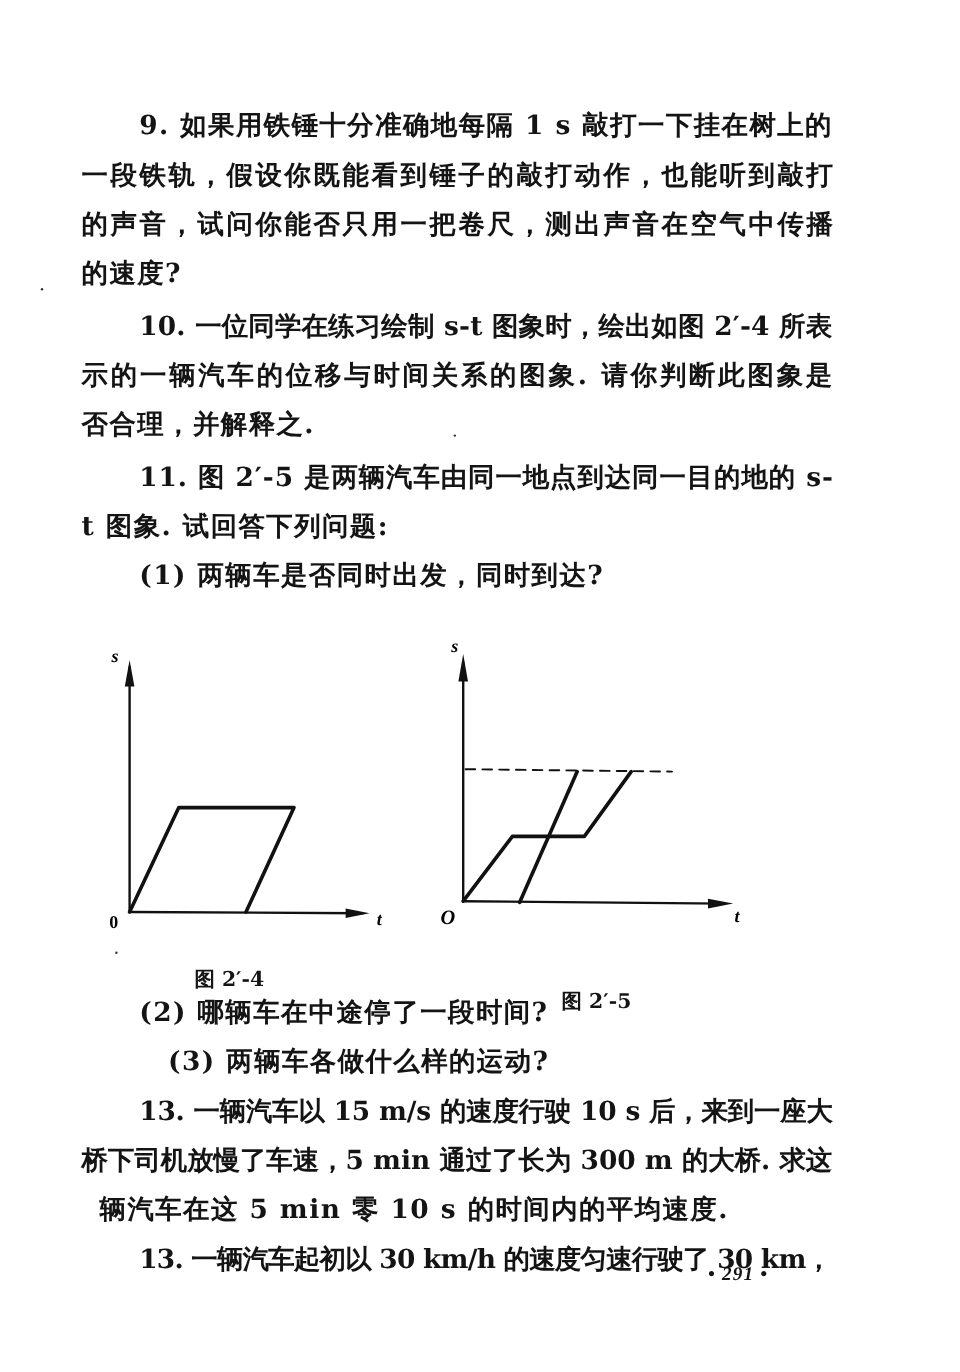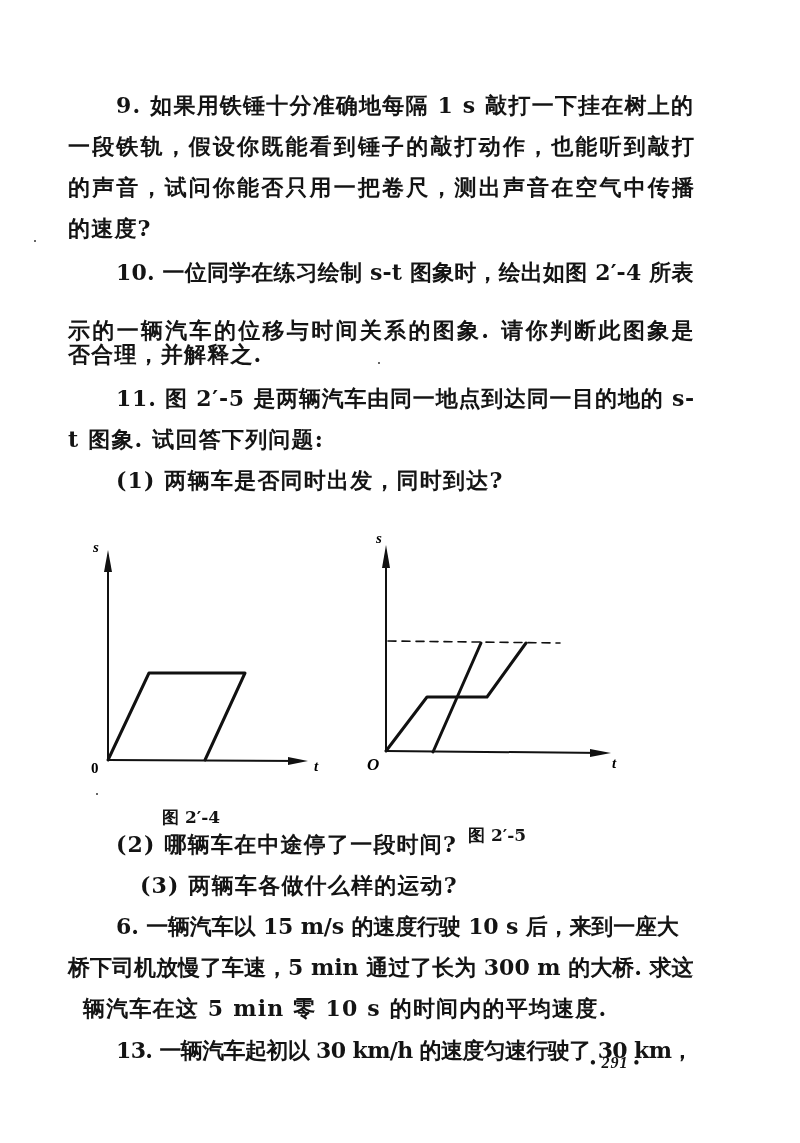--- a/index.html
+++ b/index.html
@@ -24,28 +24,28 @@
 </style>
 </head>
 <body>
 
 <div id="text-lines">
     <div class="line" style="left: 116px; top: 92px;">9. 如果用铁锤十分准确地每隔 1 s 敲打一下挂在树上的</div>
     <div class="line" style="left: 68px; top: 133px; letter-spacing: 2.16px;">一段铁轨，假设你既能看到锤子的敲打动作，也能听到敲打</div>
     <div class="line" style="left: 68px; top: 174px; letter-spacing: 2.16px;">的声音，试问你能否只用一把卷尺，测出声音在空气中传播</div>
     <div class="line" style="left: 68px; top: 215px;">的速度?</div>
     <div class="line" style="left: 116px; top: 259px; letter-spacing: 0.169697px;">10. 一位同学在练习绘制 s-t 图象时，绘出如图 2′-4 所表</div>
-    <div class="line" style="left: 68px; top: 300px; letter-spacing: 2.31538px; margin-top: 17px;">示的一辆汽车的位移与时间关系的图象. 请你判断此图象是</div>
+    <div class="line" style="left: 68px; top: 300px; letter-spacing: 2.31538px;">示的一辆汽车的位移与时间关系的图象. 请你判断此图象是</div>
     <div class="line" style="left: 68px; top: 341px;">否合理，并解释之.</div>
     <div class="line" style="left: 116px; top: 385px; letter-spacing: 0.780645px;">11. 图 2′-5 是两辆汽车由同一地点到达同一目的地的 s-</div>
     <div class="line" style="left: 68px; top: 426px;">t 图象. 试回答下列问题:</div>
     <div class="line" style="left: 116px; top: 467px;">(1) 两辆车是否同时出发，同时到达?</div>
     <div class="line" style="left: 116px; top: 831px;">(2) 哪辆车在中途停了一段时间?</div>
     <div class="line" style="left: 116px; top: 872px; margin-left: 24px;">(3) 两辆车各做什么样的运动?</div>
-    <div class="line" style="left: 116px; top: 913px; letter-spacing: -0.152941px;">6. 一辆汽车以 15 m/s 的速度行驶 10 s 后，来到一座大</div>
+    <div class="line" style="left: 116px; top: 913px; letter-spacing: -0.152941px;">13. 一辆汽车以 15 m/s 的速度行驶 10 s 后，来到一座大</div>
     <div class="line" style="left: 68px; top: 954px; letter-spacing: -0.00588235px;">桥下司机放慢了车速，5 min 通过了长为 300 m 的大桥. 求这</div>
     <div class="line" style="left: 68px; top: 995px; margin-left: 15px;">辆汽车在这 5 min 零 10 s 的时间内的平均速度.</div>
     <div class="line" style="left: 116px; top: 1037px; letter-spacing: -0.623529px; text-align: center;">13. 一辆汽车起初以 30 km/h 的速度匀速行驶了 30 km，</div>
   </div>
 
 <svg class="figure" style="left:0;top:0;" width="800" height="1143">
   <g stroke="#111" fill="none" stroke-linecap="round" stroke-linejoin="round">
 
     <line x1="108" y1="760" x2="108" y2="556" stroke-width="2"></line>
     <polygon points="108,550 104,572 112,572" fill="#111" stroke="none"></polygon>

